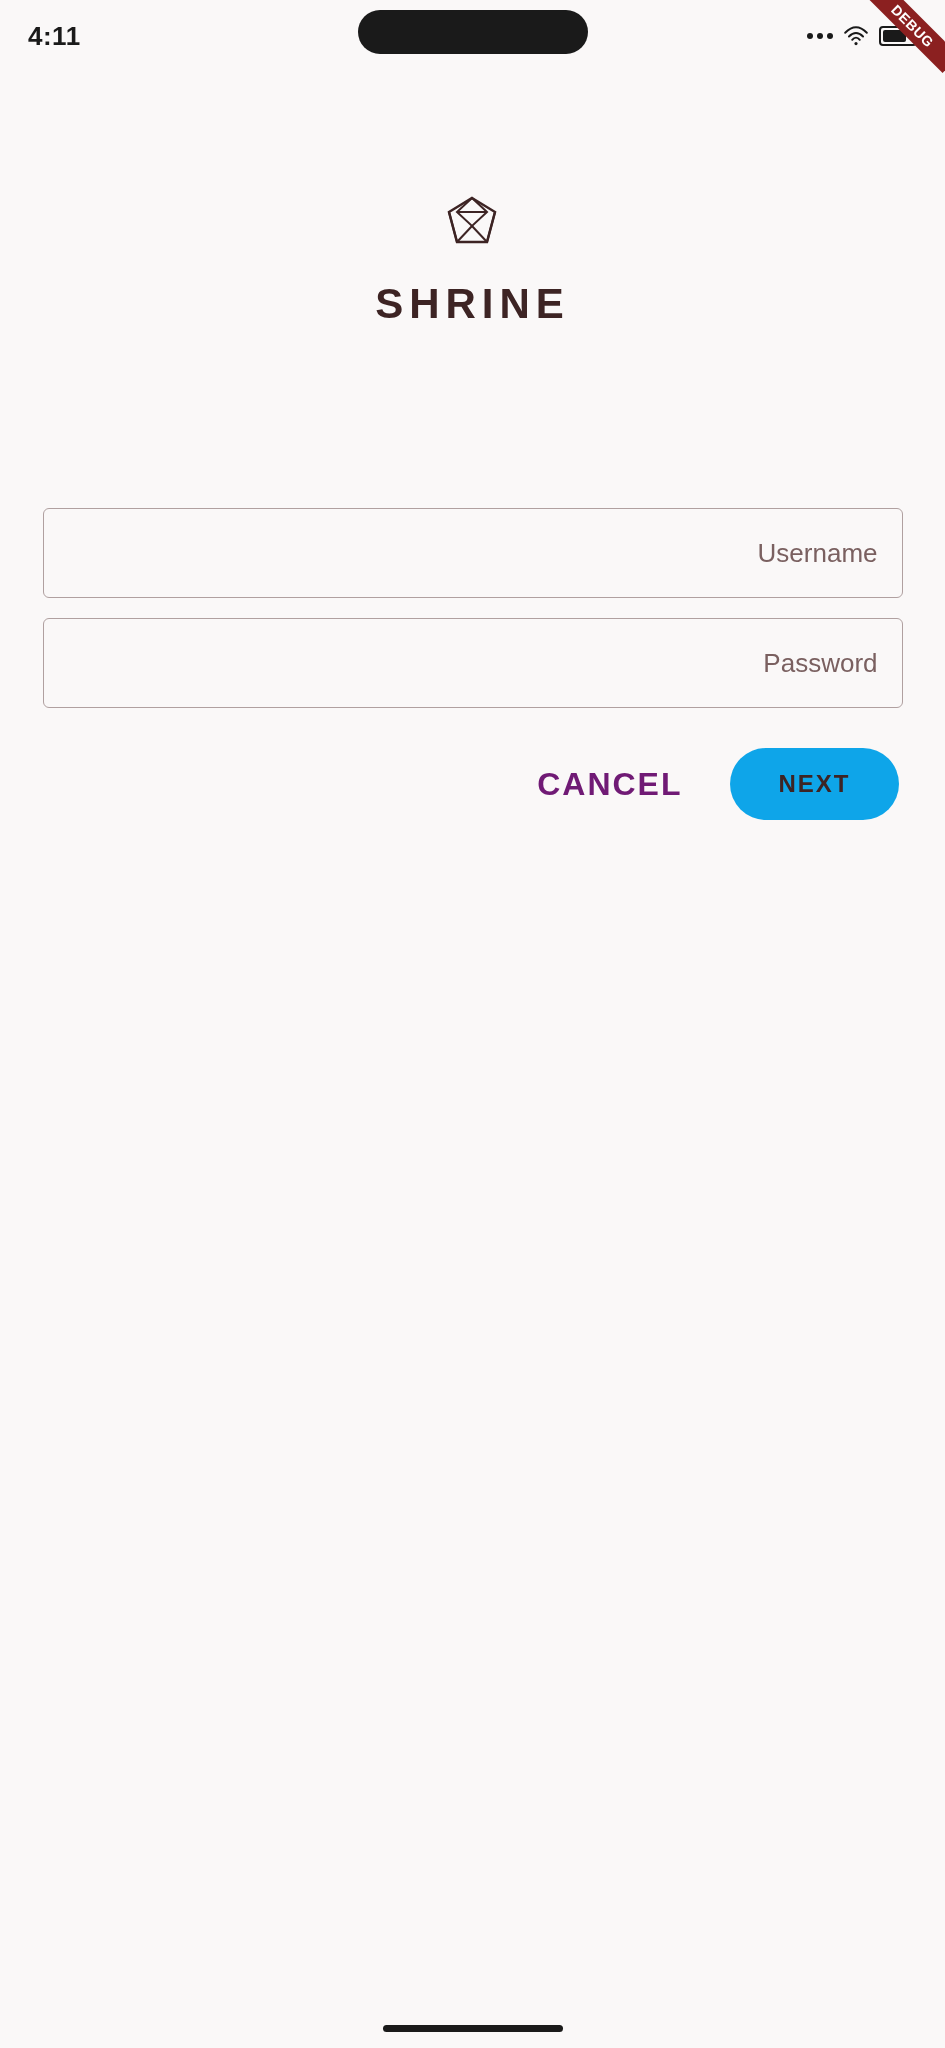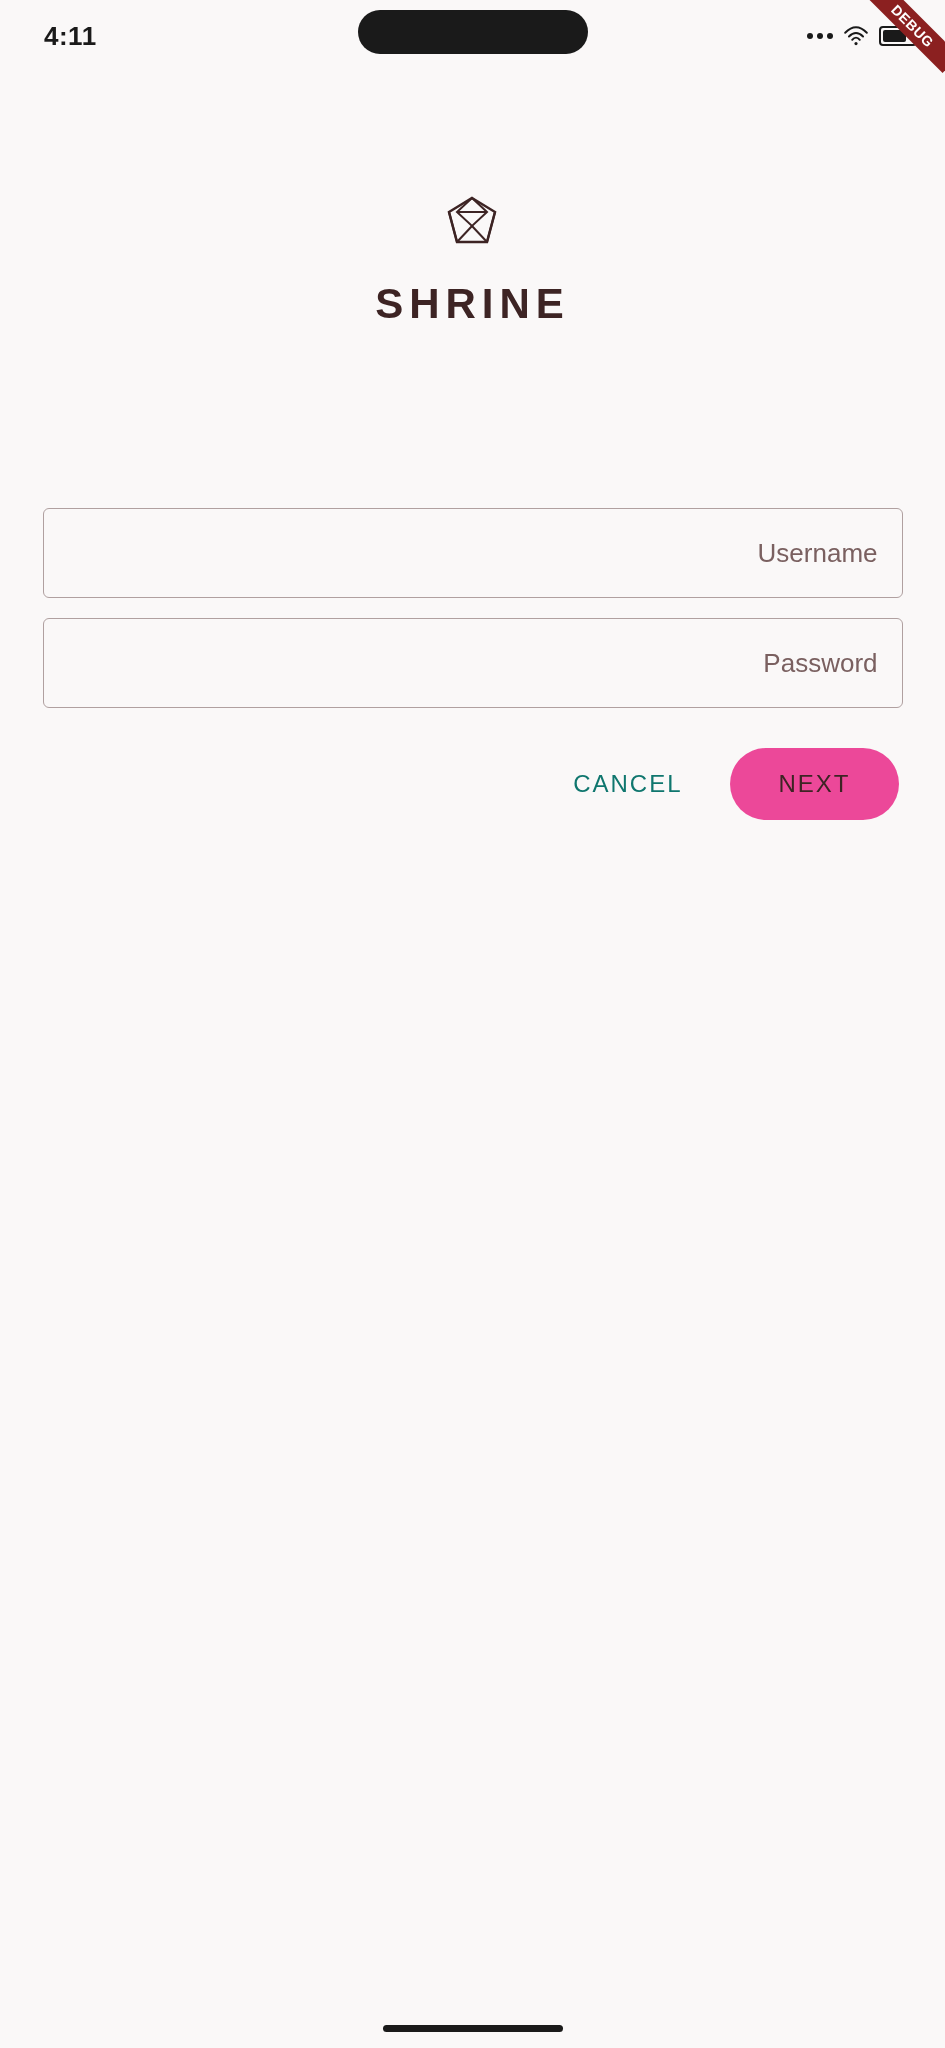--- a/index.html
+++ b/index.html
@@ -15,21 +15,21 @@
       font-family: -apple-system, BlinkMacSystemFont, 'Helvetica Neue', Arial, sans-serif;
       overflow: hidden;
       position: relative;
     }
 
     
     .status-bar {
       display: flex;
       align-items: center;
       justify-content: space-between;
-      padding: 12px 28px 0 44px;
+      padding: 12px 28px 0 28px;
       height: 60px;
       position: relative;
     }
 
     .status-time {
       font-size: 26px;
       font-weight: 600;
       color: #1a1a1a;
       letter-spacing: 0.5px;
     }
@@ -177,34 +177,34 @@
       align-items: center;
       justify-content: flex-end;
       gap: 28px;
       margin-top: 20px;
       padding-right: 4px;
     }
 
     .cancel-button {
       background: none;
       border: none;
-      font-size: 24px;
-      font-weight: 400;
-      color: #0f766e;
+      font-size: 32px;
+      font-weight: 700;
+      color: #701a75;
       letter-spacing: 2px;
       cursor: pointer;
       padding: 16px 20px;
     }
 
     .next-button {
-      background: #ec4899;
+      background: #0ea5e9;
       border: none;
       border-radius: 50px;
       font-size: 24px;
-      font-weight: 400;
+      font-weight: 700;
       color: #3d2424;
       letter-spacing: 2px;
       cursor: pointer;
       padding: 22px 48px;
       min-width: 160px;
     }
 
     
     .home-indicator {
       position: absolute;

